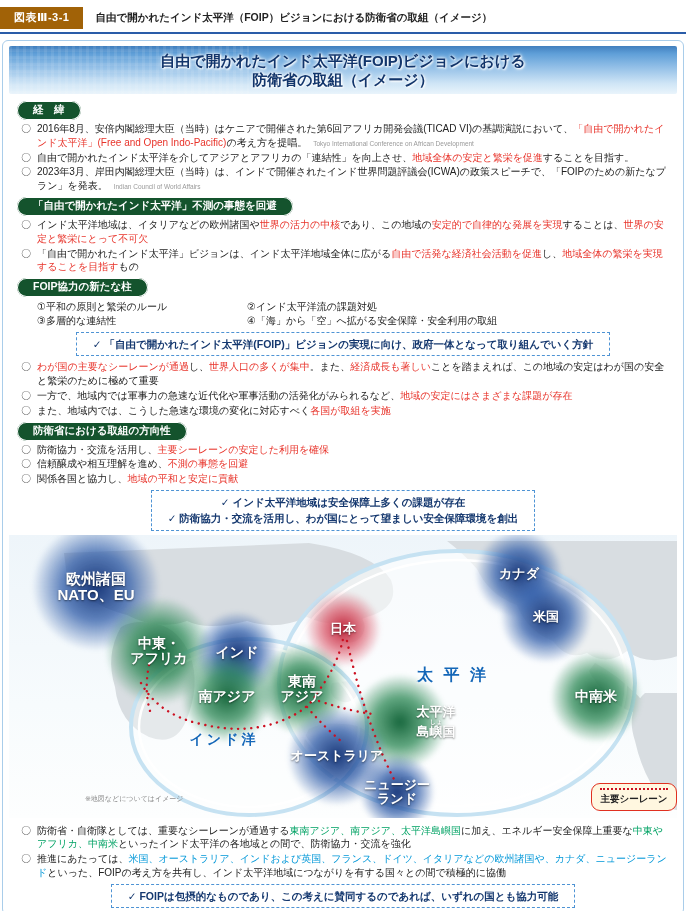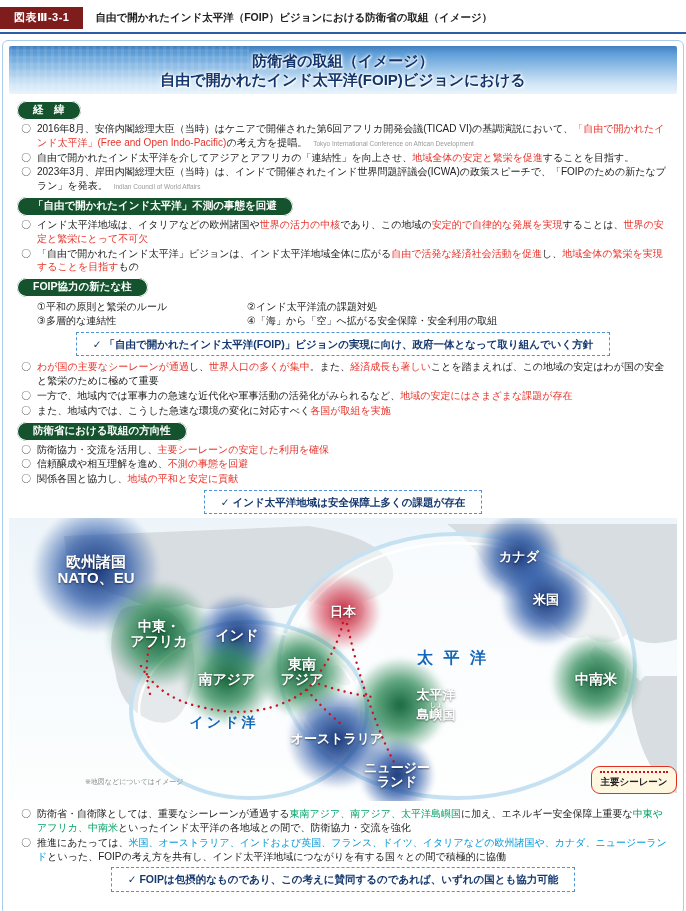--- a/index.html
+++ b/index.html
@@ -3,21 +3,21 @@
 <meta charset="utf-8">
 <style>
   html,body{margin:0;padding:0;background:#fff;}
   body{width:686px;height:911px;overflow:hidden;
        font-family:"Liberation Sans","DejaVu Sans",sans-serif;color:#222;}
   .page{width:686px;height:911px;position:relative;}
 
   
   .fig-header{display:flex;align-items:center;height:24px;margin:6px 0 0 0;
               border-bottom:2px solid #2a5ca8;padding-bottom:2px;}
-  .fig-label{background:#7f1d1d;color:#fff;font-weight:bold;font-size:11px;
+  .fig-label{background:#a16207;color:#fff;font-weight:bold;font-size:11px;
              padding:3px 14px 4px;letter-spacing:.5px;}
   .fig-caption{font-size:10.5px;color:#222;margin-left:12px;font-weight:bold;}
 
   
   .content{position:absolute;left:2px;right:2px;top:34px;bottom:2px;
            border:1px solid #a9cdea;border-radius:6px;padding:5px 6px 4px;
            background:#fff;overflow:hidden;}
 
   
   .banner{height:48px;border-radius:2px;margin:0 0 5px 0;
@@ -92,22 +92,22 @@
 <div class="page">
 
   <div class="fig-header">
     <span class="fig-label">図表Ⅲ-3-1</span>
     <span class="fig-caption">自由で開かれたインド太平洋（FOIP）ビジョンにおける防衛省の取組（イメージ）</span>
   </div>
 
   <div class="content">
 
     <div class="banner">
+      <div>自由で開かれたインド太平洋(FOIP)ビジョンにおける</div>
       <div>防衛省の取組（イメージ）</div>
-      <div>自由で開かれたインド太平洋(FOIP)ビジョンにおける</div>
     </div>
 
     <section>
       <div class="pill">経　緯</div>
       <div class="bullets">
           <div class="bullet">
             <span class="marker">〇</span>
             <span class="btext"><span>2016年8月、安倍内閣総理大臣（当時）はケニアで開催された第6回アフリカ開発会議(TICAD VI)の基調演説において、</span><span class="seg-red">「自由で開かれたインド太平洋」(Free and Open Indo-Pacific)</span><span>の考え方を提唱。</span><span class="seg-note">Tokyo International Conference on African Development</span></span>
           </div>
           <div class="bullet">
@@ -176,20 +176,21 @@
             <span class="marker">〇</span>
             <span class="btext"><span>信頼醸成や相互理解を進め、</span><span class="seg-red">不測の事態を回避</span></span>
           </div>
           <div class="bullet">
             <span class="marker">〇</span>
             <span class="btext"><span>関係各国と協力し、</span><span class="seg-red">地域の平和と安定に貢献</span></span>
           </div>
         </div>
       <div class="callout">
           <div class="check-line">✓ インド太平洋地域は安全保障上多くの課題が存在</div>
+          <div class="check-line">✓ 防衛協力・交流を活用し、わが国にとって望ましい安全保障環境を創出</div>
         </div>
     </section>
 
     <div class="map">
       <svg class="map-base" width="672" height="283" viewBox="0 0 672 283">
         <g fill="#d8dde1" stroke="none">
           <path d="M55,18 L300,8 Q365,18 382,45 Q392,72 358,82 Q328,96 298,82 Q268,96 238,86 Q198,96 178,86 Q148,96 118,80 Q78,70 58,42 Z"></path>
           <path d="M112,92 Q96,120 106,152 Q110,188 140,202 Q166,212 177,186 Q192,150 181,120 Q170,94 148,89 Q126,84 112,92 Z"></path>
           <path d="M282,135 Q275,150 288,158 Q300,165 312,158 Q322,150 315,140 Q305,130 282,135 Z"></path>
           <path d="M323,148 Q318,160 330,166 Q342,170 348,160 Q352,150 340,146 Z"></path>

